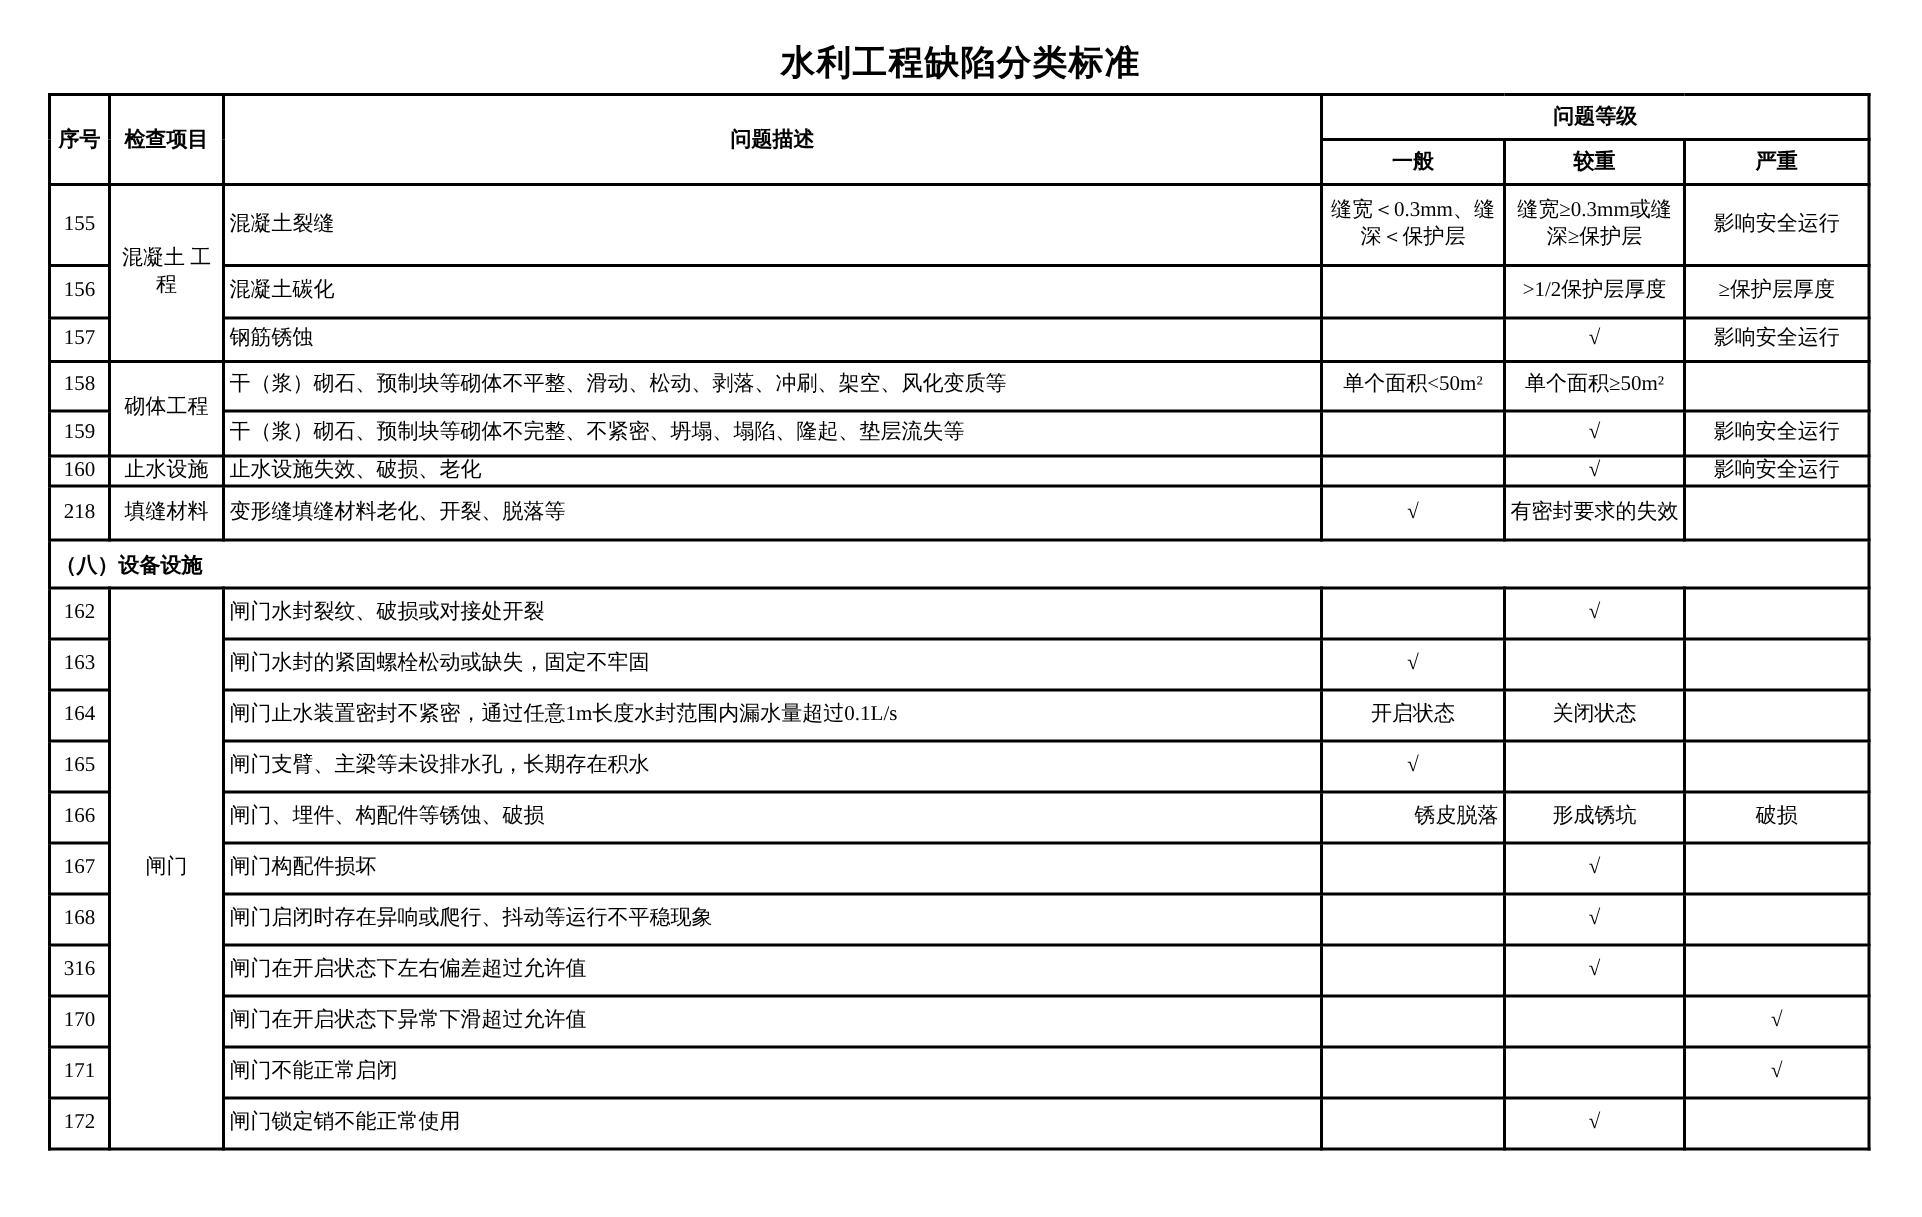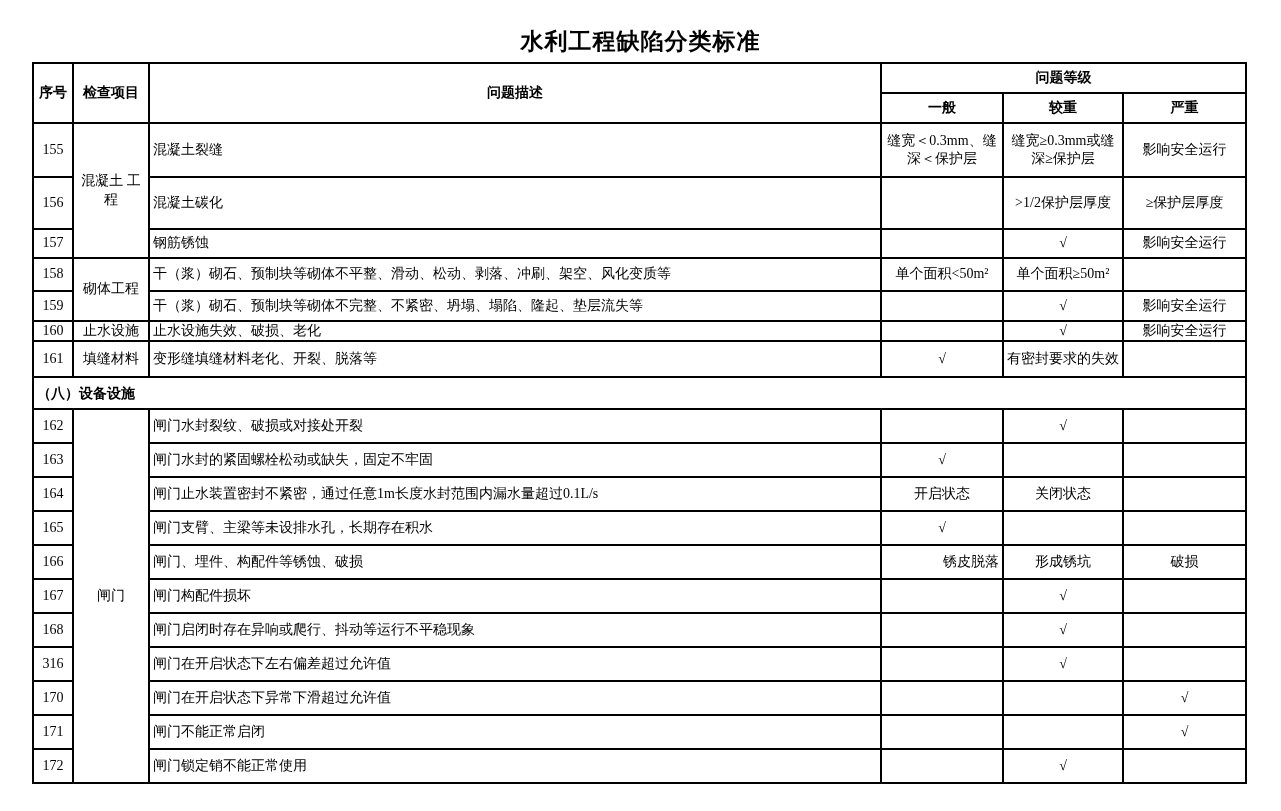--- a/index.html
+++ b/index.html
@@ -99,21 +99,21 @@
           <td class="c">
             <div class="cw" style="max-height: 51px;">缝宽＜0.3mm、缝深＜保护层</div>
           </td>
           <td class="c">
             <div class="cw" style="max-height: 51px;">缝宽≥0.3mm或缝深≥保护层</div>
           </td>
           <td class="c">
             <div class="cw" style="max-height: 51px;">影响安全运行</div>
           </td>
         </tr>
-        <tr style="height: 52px;">
+        <tr style="height: 35px;">
           <td class="c">
             <div class="cw">156</div>
           </td>
           <td class="l">
             <div class="cw">混凝土碳化</div>
           </td>
           <td class="c">
             <div class="cw" style="max-height: 32px;"></div>
           </td>
           <td class="c">
@@ -192,21 +192,21 @@
           </td>
           <td class="c">
             <div class="cw" style="max-height: 27px;">√</div>
           </td>
           <td class="c">
             <div class="cw" style="max-height: 27px;">影响安全运行</div>
           </td>
         </tr>
         <tr style="height: 36px;">
           <td class="c">
-            <div class="cw">161</div>
+            <div class="cw">218</div>
           </td>
           <td class="group" rowspan="1">
             <div class="cw">填缝材料</div>
           </td>
           <td class="l">
             <div class="cw">变形缝填缝材料老化、开裂、脱落等</div>
           </td>
           <td class="c">
             <div class="cw" style="max-height: 33px;">√</div>
           </td>

